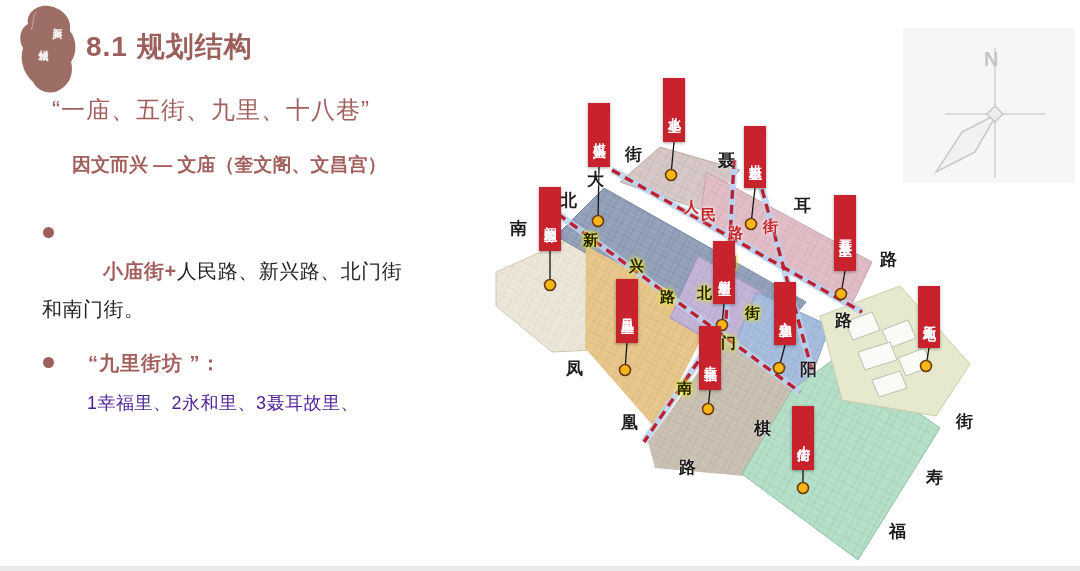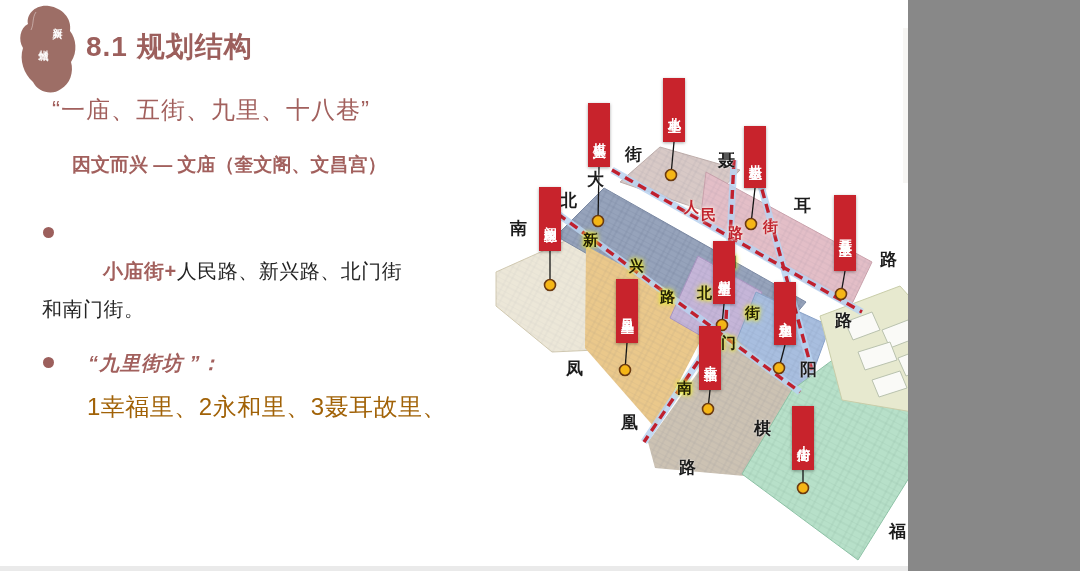--- a/index.html
+++ b/index.html
@@ -1,31 +1,31 @@
 <!DOCTYPE html>
 <html><head>
 <meta charset="utf-8">
 <style>
   html,body{margin:0;padding:0;background:#888;}
   .slide{
-    position:relative;width:908px;height:571px;background:#ffffff;overflow:hidden;
+    position:relative;width:1080px;height:571px;background:#ffffff;overflow:hidden;
     font-family:"Liberation Sans","DejaVu Sans",sans-serif;
   }
   
   .logo{position:absolute;left:16px;top:4px;width:66px;height:94px;}
   .logo-col{position:absolute;color:rgba(255,255,255,.92);font-size:10px;font-weight:bold;
     writing-mode:vertical-lr;text-orientation:upright;letter-spacing:1px;}
   .title{position:absolute;left:86px;top:28px;font-size:28px;font-weight:bold;color:#9c5f5c;letter-spacing:1px;}
   .subtitle{position:absolute;left:52px;top:94px;font-size:24px;font-weight:normal;color:#a2605d;letter-spacing:1px;}
   .tagline{position:absolute;left:72px;top:152px;font-size:19px;font-weight:bold;color:#a2605d;text-align:center;}
   .bullet-dot{position:absolute;width:11px;height:11px;border-radius:50%;background:#9c5f5c;}
   .b-heading{position:absolute;font-size:20px;font-weight:bold;color:#a2605d;letter-spacing:1px;}
   .b-line{position:absolute;font-size:20px;color:#242424;letter-spacing:.5px;}
   .lead{color:#a2605d;font-weight:bold;}
-  .list-line{position:absolute;font-size:24px;color:#a16207;letter-spacing:.5px;}
+  .list-line{position:absolute;font-size:18px;color:#4c1d95;letter-spacing:.5px;}
   
   .map-svg{position:absolute;left:0;top:0;width:1080px;height:571px;}
   .map-label{
     position:absolute;width:22px;background:#c8232c;color:#fff;
     writing-mode:vertical-lr;text-orientation:upright;
     font-size:13px;font-weight:bold;letter-spacing:2px;
     display:flex;align-items:center;justify-content:center;
     box-shadow:0 1px 3px rgba(0,0,0,.35);z-index:5;
   }
   .glyph-y{position:absolute;font-size:15px;font-weight:bold;color:#211f04;z-index:4;
@@ -55,21 +55,21 @@
   <div class="subtitle">“一庙、五街、九里、十八巷”</div>
   <div class="tagline">因文而兴 — 文庙（奎文阁、文昌宫）</div>
 
   <span class="bullet-dot" style="left:43px;top:227px;"></span>
   <div class="b-line" style="left:42px;top:296px;">和南门街。</div>
   <div class="b-line" style="left:103px;top:258px;">
     <span class="lead">小庙街+</span><span>人民路、新兴路、北门街</span>
   </div>
 
   <span class="bullet-dot" style="left:43px;top:357px;"></span>
-  <div class="b-heading" style="left:88px;top:350px;font-style:italic;">“九里街坊 ”：</div>
+  <div class="b-heading" style="left:88px;top:350px;">“九里街坊 ”：</div>
   <div class="list-line" style="left:87px;top:391px;">1幸福里、2永和里、3聂耳故里、</div>
 
   <div>
     <svg class="map-svg" viewBox="0 0 1080 571">
       <defs>
         <pattern id="bld" width="14" height="10" patternUnits="userSpaceOnUse" patternTransform="rotate(28)">
           <path d="M0 0H14M0 5H14M4 0V10M9 0V10" stroke="#44506a" stroke-width="0.6" opacity="0.55" fill="none"></path>
         </pattern>
         <pattern id="bldg" width="16" height="12" patternUnits="userSpaceOnUse" patternTransform="rotate(28)">
           <path d="M0 0H16M0 6H16M5 0V12M11 0V12" stroke="#4d7a60" stroke-width="0.6" opacity="0.5" fill="none"></path>

